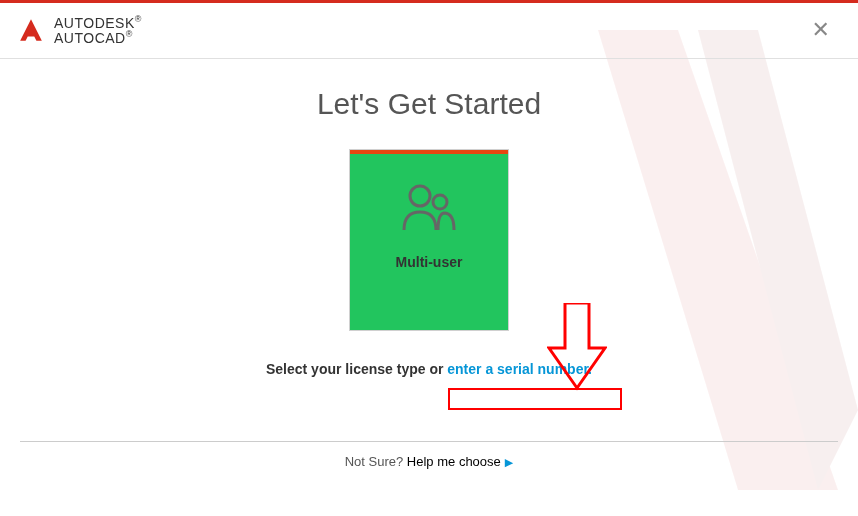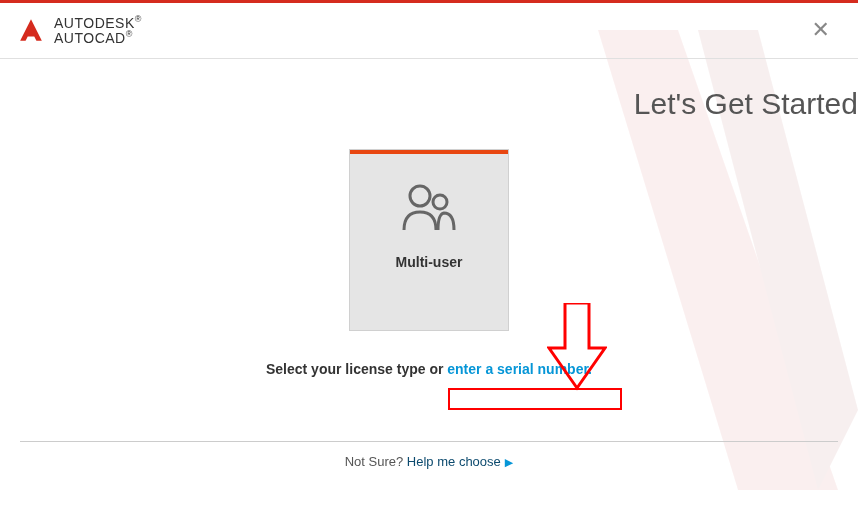--- a/index.html
+++ b/index.html
@@ -6,30 +6,30 @@
     body { font-family: Arial, Helvetica, sans-serif; background: #fff; width: 858px; height: 516px; overflow: hidden; position: relative; }
     .top-border { height: 3px; background: #d52b1e; }
     .header { display: flex; align-items: center; justify-content: space-between; padding: 12px 24px 12px 18px; }
     .brand { display: flex; align-items: center; gap: 10px; }
     .brand-logo { width: 26px; height: 26px; }
     .brand-text { display: flex; flex-direction: column; line-height: 1.05; font-weight: normal; color: #333; font-size: 14px; letter-spacing: 0.5px; }
     .brand-text .registered { font-size: 9px; vertical-align: super; }
     .close-btn { color: #888; font-size: 22px; cursor: pointer; background: none; border: none; line-height: 1; padding: 4px; }
     .divider { height: 1px; background: #e0e0e0; }
     .main { text-align: center; padding-top: 28px; position: relative; }
-    .title { font-size: 30px; color: #555; font-weight: 400; margin-bottom: 28px; text-align: right; }
-    .card { display: inline-block; width: 160px; border: 1px solid #d0d0d0; padding-bottom: 60px; position: relative; text-align: center; cursor: pointer; background: #e5e5e5; }
+    .title { font-size: 30px; color: #555; font-weight: 400; margin-bottom: 28px; }
+    .card { display: inline-block; width: 160px; border: 1px solid #d0d0d0; padding-bottom: 60px; position: relative; text-align: center; cursor: pointer; background: #22c55e; }
     .card-top { height: 4px; background: #e84610; }
     .card-icon { margin: 28px auto 18px; width: 58px; height: 50px; }
     .card-label { font-weight: bold; font-size: 14px; color: #333; }
     .prompt { margin-top: 30px; font-size: 14px; color: #333; font-weight: bold; }
     .prompt .link { color: #0696d7; font-weight: bold; text-decoration: none; }
     .footer-divider { height: 1px; background: #ccc; margin: 64px 20px 0; }
     .footer { text-align: center; padding: 12px 0; font-size: 13px; color: #555; }
-    .footer .link { color: #0c4a6e; text-decoration: none; }
+    .footer .link { color: #000000; text-decoration: none; }
     .footer .arrow { color: #0696d7; font-size: 11px; margin-left: 4px; }
     
     .annot-arrow { position: absolute; left: 547px; top: 303px; pointer-events: none; }
     .annot-box { position: absolute; left: 448px; top: 388px; width: 174px; height: 22px; border: 2px solid #ff0000; pointer-events: none; }
     
     .bg-art { position: absolute; right: 0; top: 30px; width: 300px; height: 460px; opacity: 0.06; pointer-events: none; z-index: -1; }
   </style>
 </head>
 <body>
 

